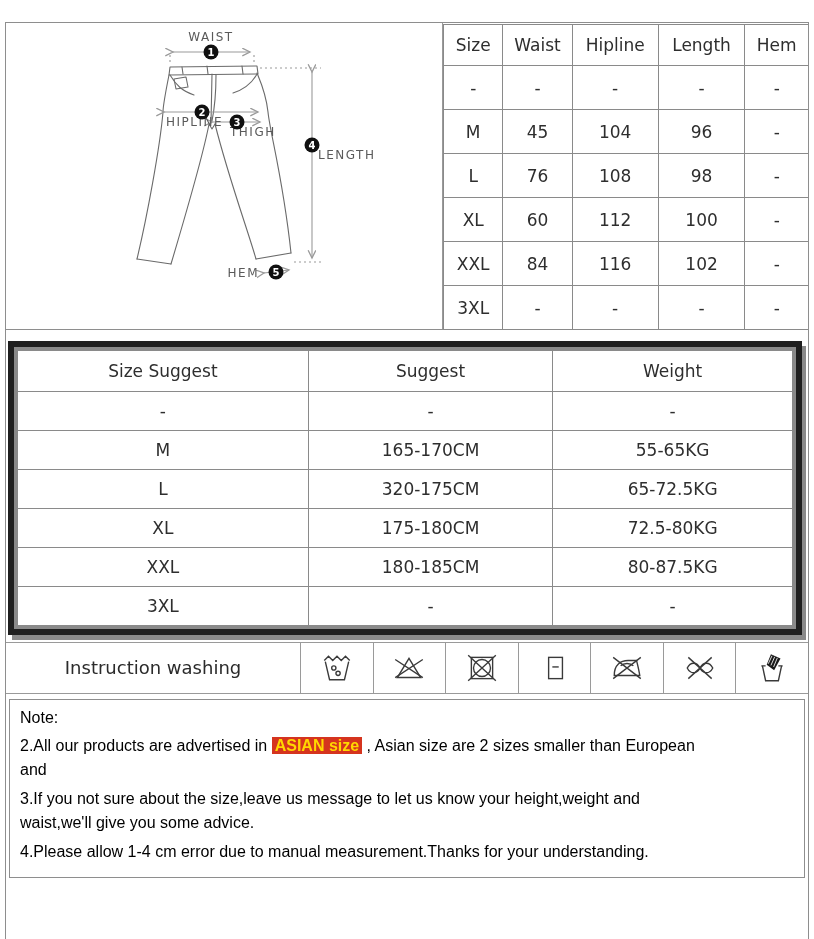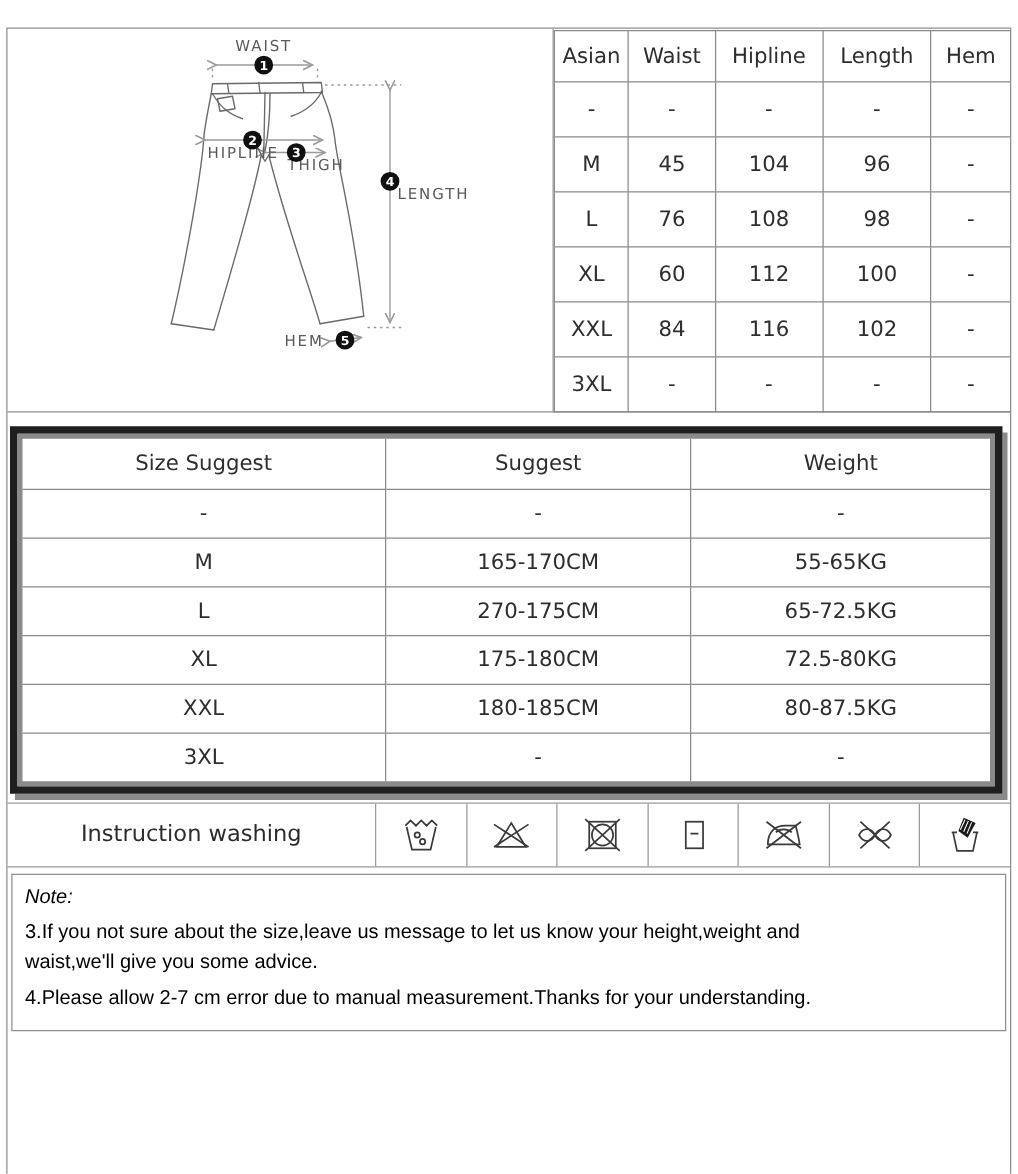--- a/index.html
+++ b/index.html
@@ -41,21 +41,21 @@
         align-items:center;justify-content:center;font-size:18px;color:#2b2b2b;}
   .wash-cell{flex:1;border-right:1px solid #9a9a9a;display:flex;
         align-items:center;justify-content:center;}
   .wash-cell:last-child{border-right:none;}
   .wash-cell svg{display:block;}
 
   
   .note-box{margin:5px 3px 0 3px;border:1px solid #8e8e8e;padding:6px 10px 8px 10px;
         font-family:"Liberation Sans",sans-serif;font-size:16px;color:#000;}
   .note-line{margin:2px 0 5px;line-height:24px;white-space:pre-wrap;}
-  .note-title{margin:0 0 4px;line-height:24px;font-style:italic;}
+  .note-title{margin:0 0 4px;line-height:24px;}
   .hl{background:#d5341e;color:#ffd700;font-weight:bold;padding:0 3px;}
 
   .sketch-label{fill:#5a5a5a;font-size:12px;letter-spacing:1.5px;font-family:"DejaVu Sans",sans-serif;}
   .badge-num{fill:#ffffff;font-size:10px;font-weight:bold;font-family:"DejaVu Sans",sans-serif;}
 </style>
 </head>
 <body>
 
 <div class="page">
 
@@ -127,21 +127,21 @@
       <table class="size">
         <colgroup>
             <col style="width:16.3%">
             <col style="width:19%">
             <col style="width:23.6%">
             <col style="width:23.8%">
             <col style="width:17.3%">
           </colgroup>
         <tbody>
             <tr class="hdr">
-          <th>Asian</th>
+          <th>Size</th>
           <th>Waist</th>
           <th>Hipline</th>
           <th>Length</th>
           <th>Hem</th>
         </tr>
         <tr>
           <td>-</td>
           <td>-</td>
           <td>-</td>
           <td>-</td>
@@ -206,21 +206,21 @@
           <td>-</td>
           <td>-</td>
         </tr>
         <tr>
           <td>M</td>
           <td>165-170CM</td>
           <td>55-65KG</td>
         </tr>
         <tr>
           <td>L</td>
-          <td>270-175CM</td>
+          <td>320-175CM</td>
           <td>65-72.5KG</td>
         </tr>
         <tr>
           <td>XL</td>
           <td>175-180CM</td>
           <td>72.5-80KG</td>
         </tr>
         <tr>
           <td>XXL</td>
           <td>180-185CM</td>
@@ -284,18 +284,20 @@
         <path d="M7,14 L10,28 L22,28 L25,14"></path>
         <path d="M6,14 L10,14 M22,14 L26,14"></path>
         <path d="M15,3 L24,7 L18,18 L11,13 Z" fill="#1a1a1a" stroke="none"></path>
         <path d="M16,4.5 L12.5,12 M18.5,5.5 L15,13.5 M21,6.5 L17.5,15" stroke="#ffffff" stroke-width="0.8"></path>
       </svg>
     </div>
   </div>
 
   <div class="note-box">
     <p class="note-title">Note:</p>
+    <p class="note-line"><span>2.All our products are advertised in </span><span class="hl">ASIAN size</span><span> , Asian size are 2 sizes smaller than European
+and</span></p>
     <p class="note-line">3.If you not sure about the size,leave us message to let us know your height,weight and
 waist,we'll give you some advice.</p>
-    <p class="note-line">4.Please allow 2-7 cm error due to manual measurement.Thanks for your understanding.</p>
+    <p class="note-line">4.Please allow 1-4 cm error due to manual measurement.Thanks for your understanding.</p>
   </div>
 
 </div>
 
 </body></html>

